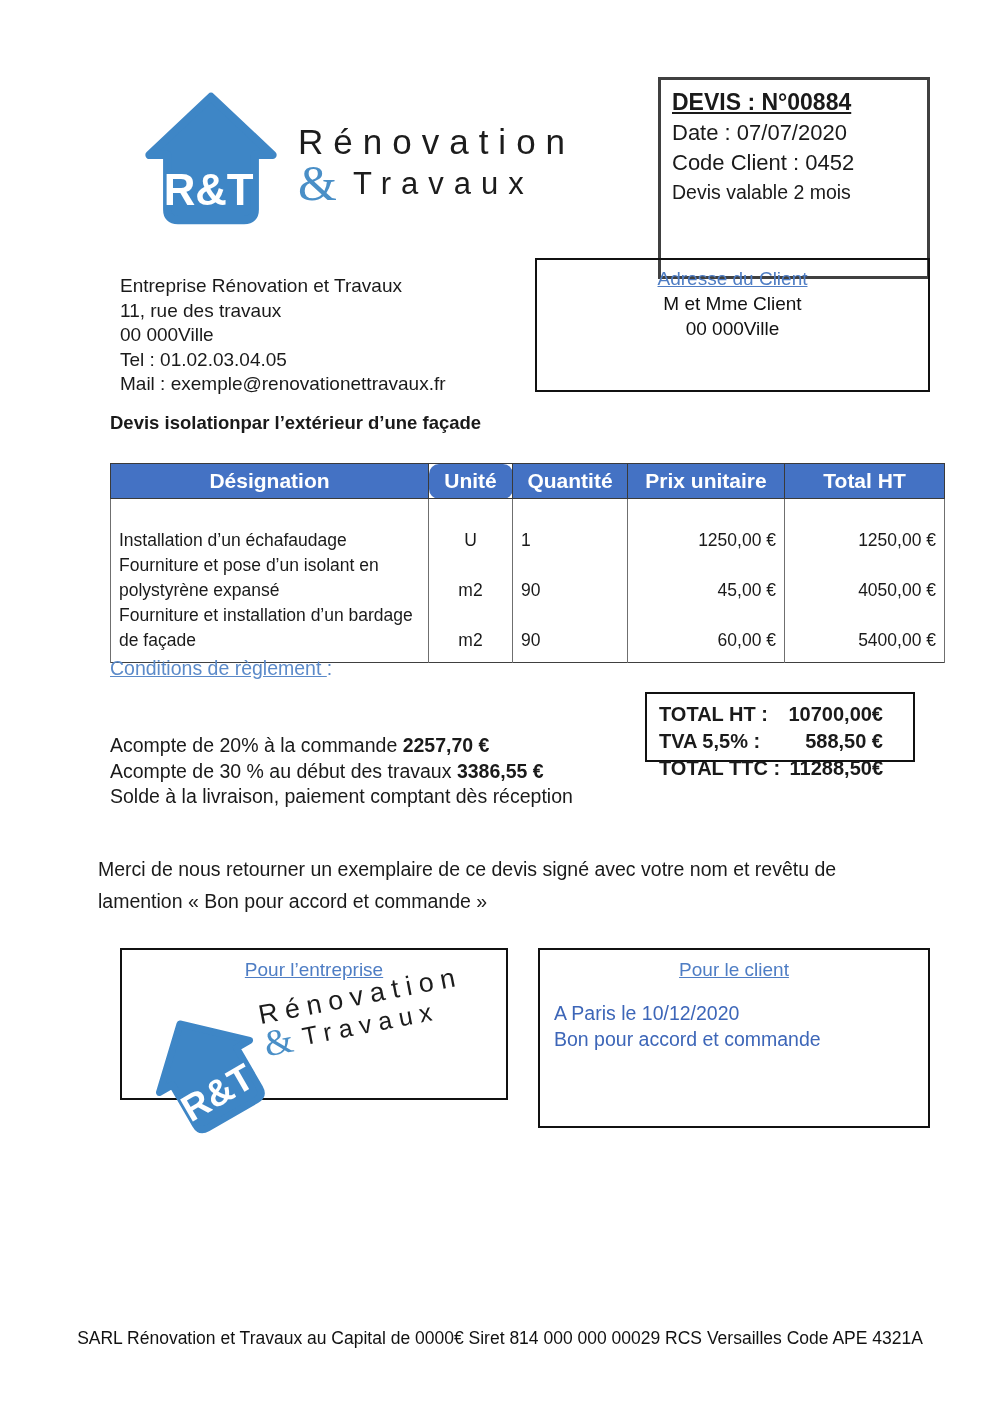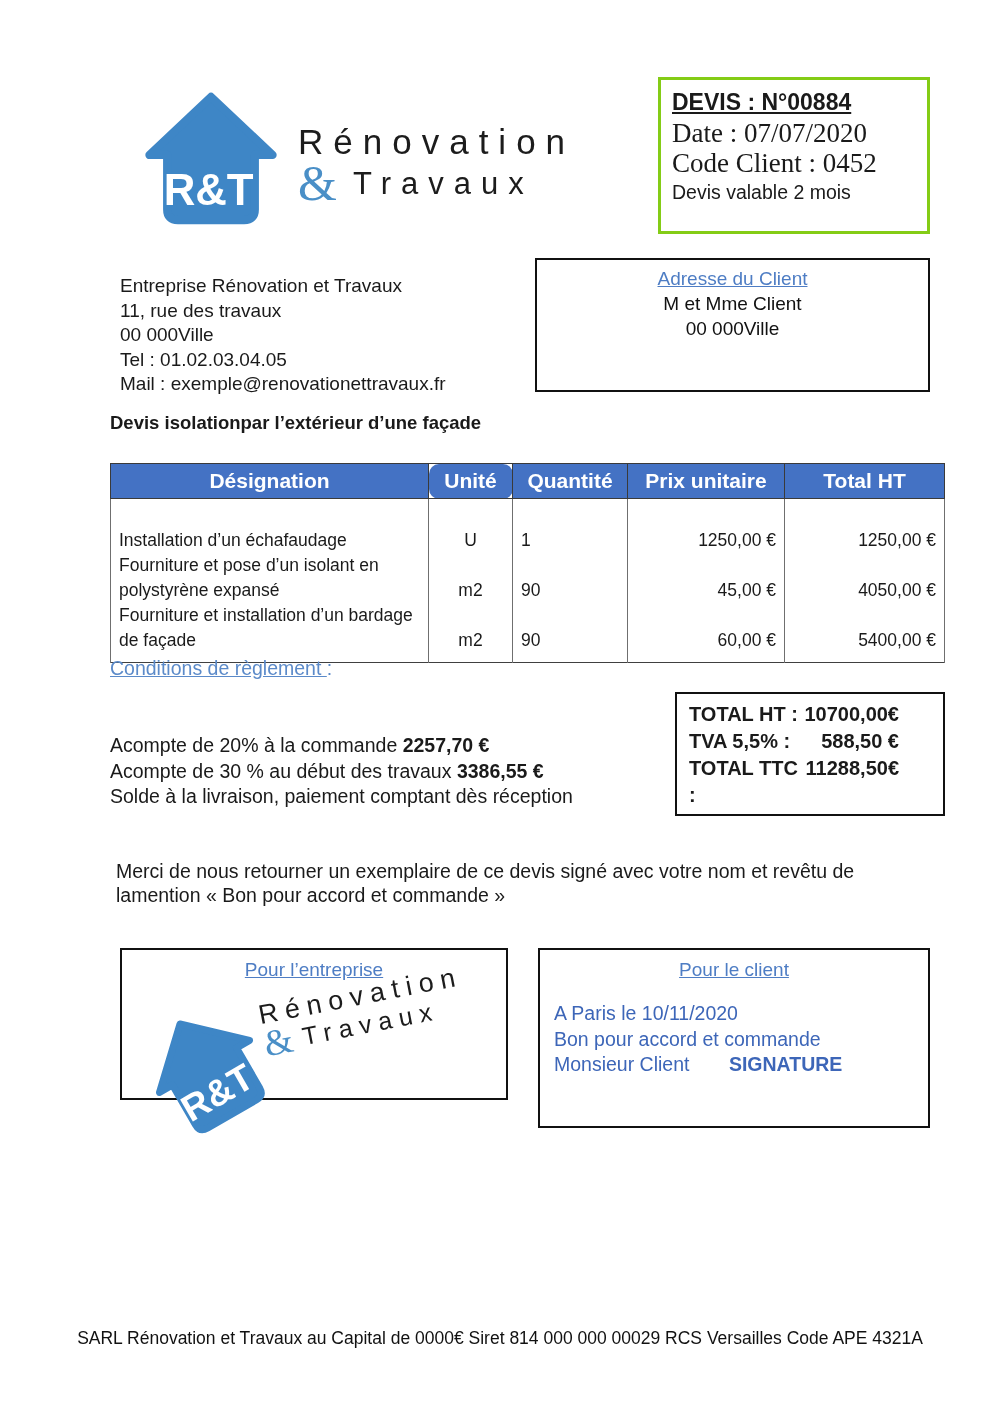--- a/index.html
+++ b/index.html
@@ -9,23 +9,23 @@
 
   
   .logo-house { position:absolute; left:140px; top:86px; width:142px; height:145px; }
   .wordmark { position:absolute; left:298px; top:122px; }
   .wm-line1 { font-size:35px; letter-spacing:10px; font-weight:500; color:#1c1c1c; white-space:nowrap; }
   .wm-line2 { display:flex; align-items:flex-end; margin-top:-4px; }
   .wm-amp { font-family:"Liberation Serif", serif; font-size:50px; line-height:50px; color:#4a8fc7; }
   .wm-word2 { font-size:31px; letter-spacing:10px; color:#1c1c1c; margin-left:16px; padding-bottom:6px; white-space:nowrap; }
 
   
-  .devis-box { position:absolute; left:658px; top:77px; width:272px; height:157px; border:3px solid #84cc16; padding:7px 11px; }
+  .devis-box { position:absolute; left:658px; top:77px; width:272px; height:202px; border:3px solid #404040; padding:7px 11px; }
   .devis-title { font-size:23px; font-weight:bold; text-decoration:underline; line-height:31px; }
-  .devis-line { font-size:27px; line-height:30px;font-family:Liberation Serif, serif; }
+  .devis-line { font-size:22px; line-height:30px; }
   .devis-validity { font-size:19.5px; line-height:29px; }
 
   
   .company-block { position:absolute; left:120px; top:274px; font-size:19px; line-height:24.5px; }
 
   
   .client-box { position:absolute; left:535px; top:258px; width:395px; height:134px; border:2px solid #111; text-align:center; padding-top:7px; }
   .client-title { font-size:19px; color:#4e7dc4; text-decoration:underline; line-height:24px; }
   .client-line { font-size:19px; line-height:25px; color:#111; }
 
@@ -44,25 +44,25 @@
   td.qty { text-align:left; }
   td.price, td.total { text-align:right; }
 
   
   .conditions-title { position:absolute; left:110px; top:657px; font-size:19.5px; color:#5b8ac9; }
   .conditions-title .u { text-decoration:underline; }
   .conditions-lines { position:absolute; left:110px; top:733px; font-size:19.5px; line-height:25.5px; }
   .conditions-lines b { font-weight:bold; }
 
   
-  .totals-box { position:absolute; left:645px; top:692px; width:270px; height:124px; border:2px solid #111; padding:7px 44px 7px 12px;margin-left:30px; }
+  .totals-box { position:absolute; left:645px; top:692px; width:270px; height:70px; border:2px solid #111; padding:7px 30px 7px 12px; }
   .totals-row { display:flex; justify-content:space-between; font-size:20px; font-weight:bold; line-height:27px; }
 
   
-  .notice { position:absolute; left:116px; top:853px; width:795px; font-size:19.5px; line-height:24px;margin-top:6px; }
+  .notice { position:absolute; left:98px; top:853px; width:795px; font-size:19.5px; line-height:32px; }
 
   
   .sig-company-box { position:absolute; left:120px; top:948px; width:388px; height:152px; border:2px solid #111; text-align:center; padding-top:9px; }
   .sig-title { font-size:19px; color:#4e7dc4; text-decoration:underline; }
   .sig-client-box { position:absolute; left:538px; top:948px; width:392px; height:180px; border:2px solid #111; padding-top:9px; }
   .sig-client-box .sig-title-wrap { text-align:center; }
   .sig-client-lines { margin-top:20px; padding-left:14px; color:#3d66b8; font-size:19.5px; line-height:25.5px; }
   .sig-name-row .sig-label { font-weight:bold; margin-left:34px; }
 
   
@@ -175,26 +175,22 @@
 
   <p class="notice">Merci de nous retourner un exemplaire de ce devis signé avec votre nom et revêtu de lamention « Bon pour accord et commande »</p>
 
   <div class="sig-company-box">
     <span class="sig-title">Pour l’entreprise</span>
   </div>
 
   <div class="sig-client-box">
     <div class="sig-title-wrap"><span class="sig-title">Pour le client</span></div>
     <div class="sig-client-lines">
-      <div>A Paris le 10/11/2020</div>
+      <div>A Paris le 10/12/2020</div>
       <div>Bon pour accord et commande</div>
-      <div class="sig-name-row">
-        <span>Monsieur Client</span>
-        <span class="sig-label">SIGNATURE</span>
-      </div>
     </div>
   </div>
 
   <svg class="stamp-house" viewBox="0 0 120 120">
     <path d="M60,8 L112,57 L97,57 L97,103 Q97,112 88,112 L32,112 Q23,112 23,103 L23,57 L8,57 Z" fill="#3e86c6" stroke="#3e86c6" stroke-width="7" stroke-linejoin="round"></path>
     <text x="58" y="99" text-anchor="middle" font-family="Liberation Sans, sans-serif" font-size="37" font-weight="bold" fill="#ffffff">R&amp;T</text>
   </svg>
   <div class="stamp-words">
     <div class="st-line1">Rénovation</div>
     <div class="st-line2">

